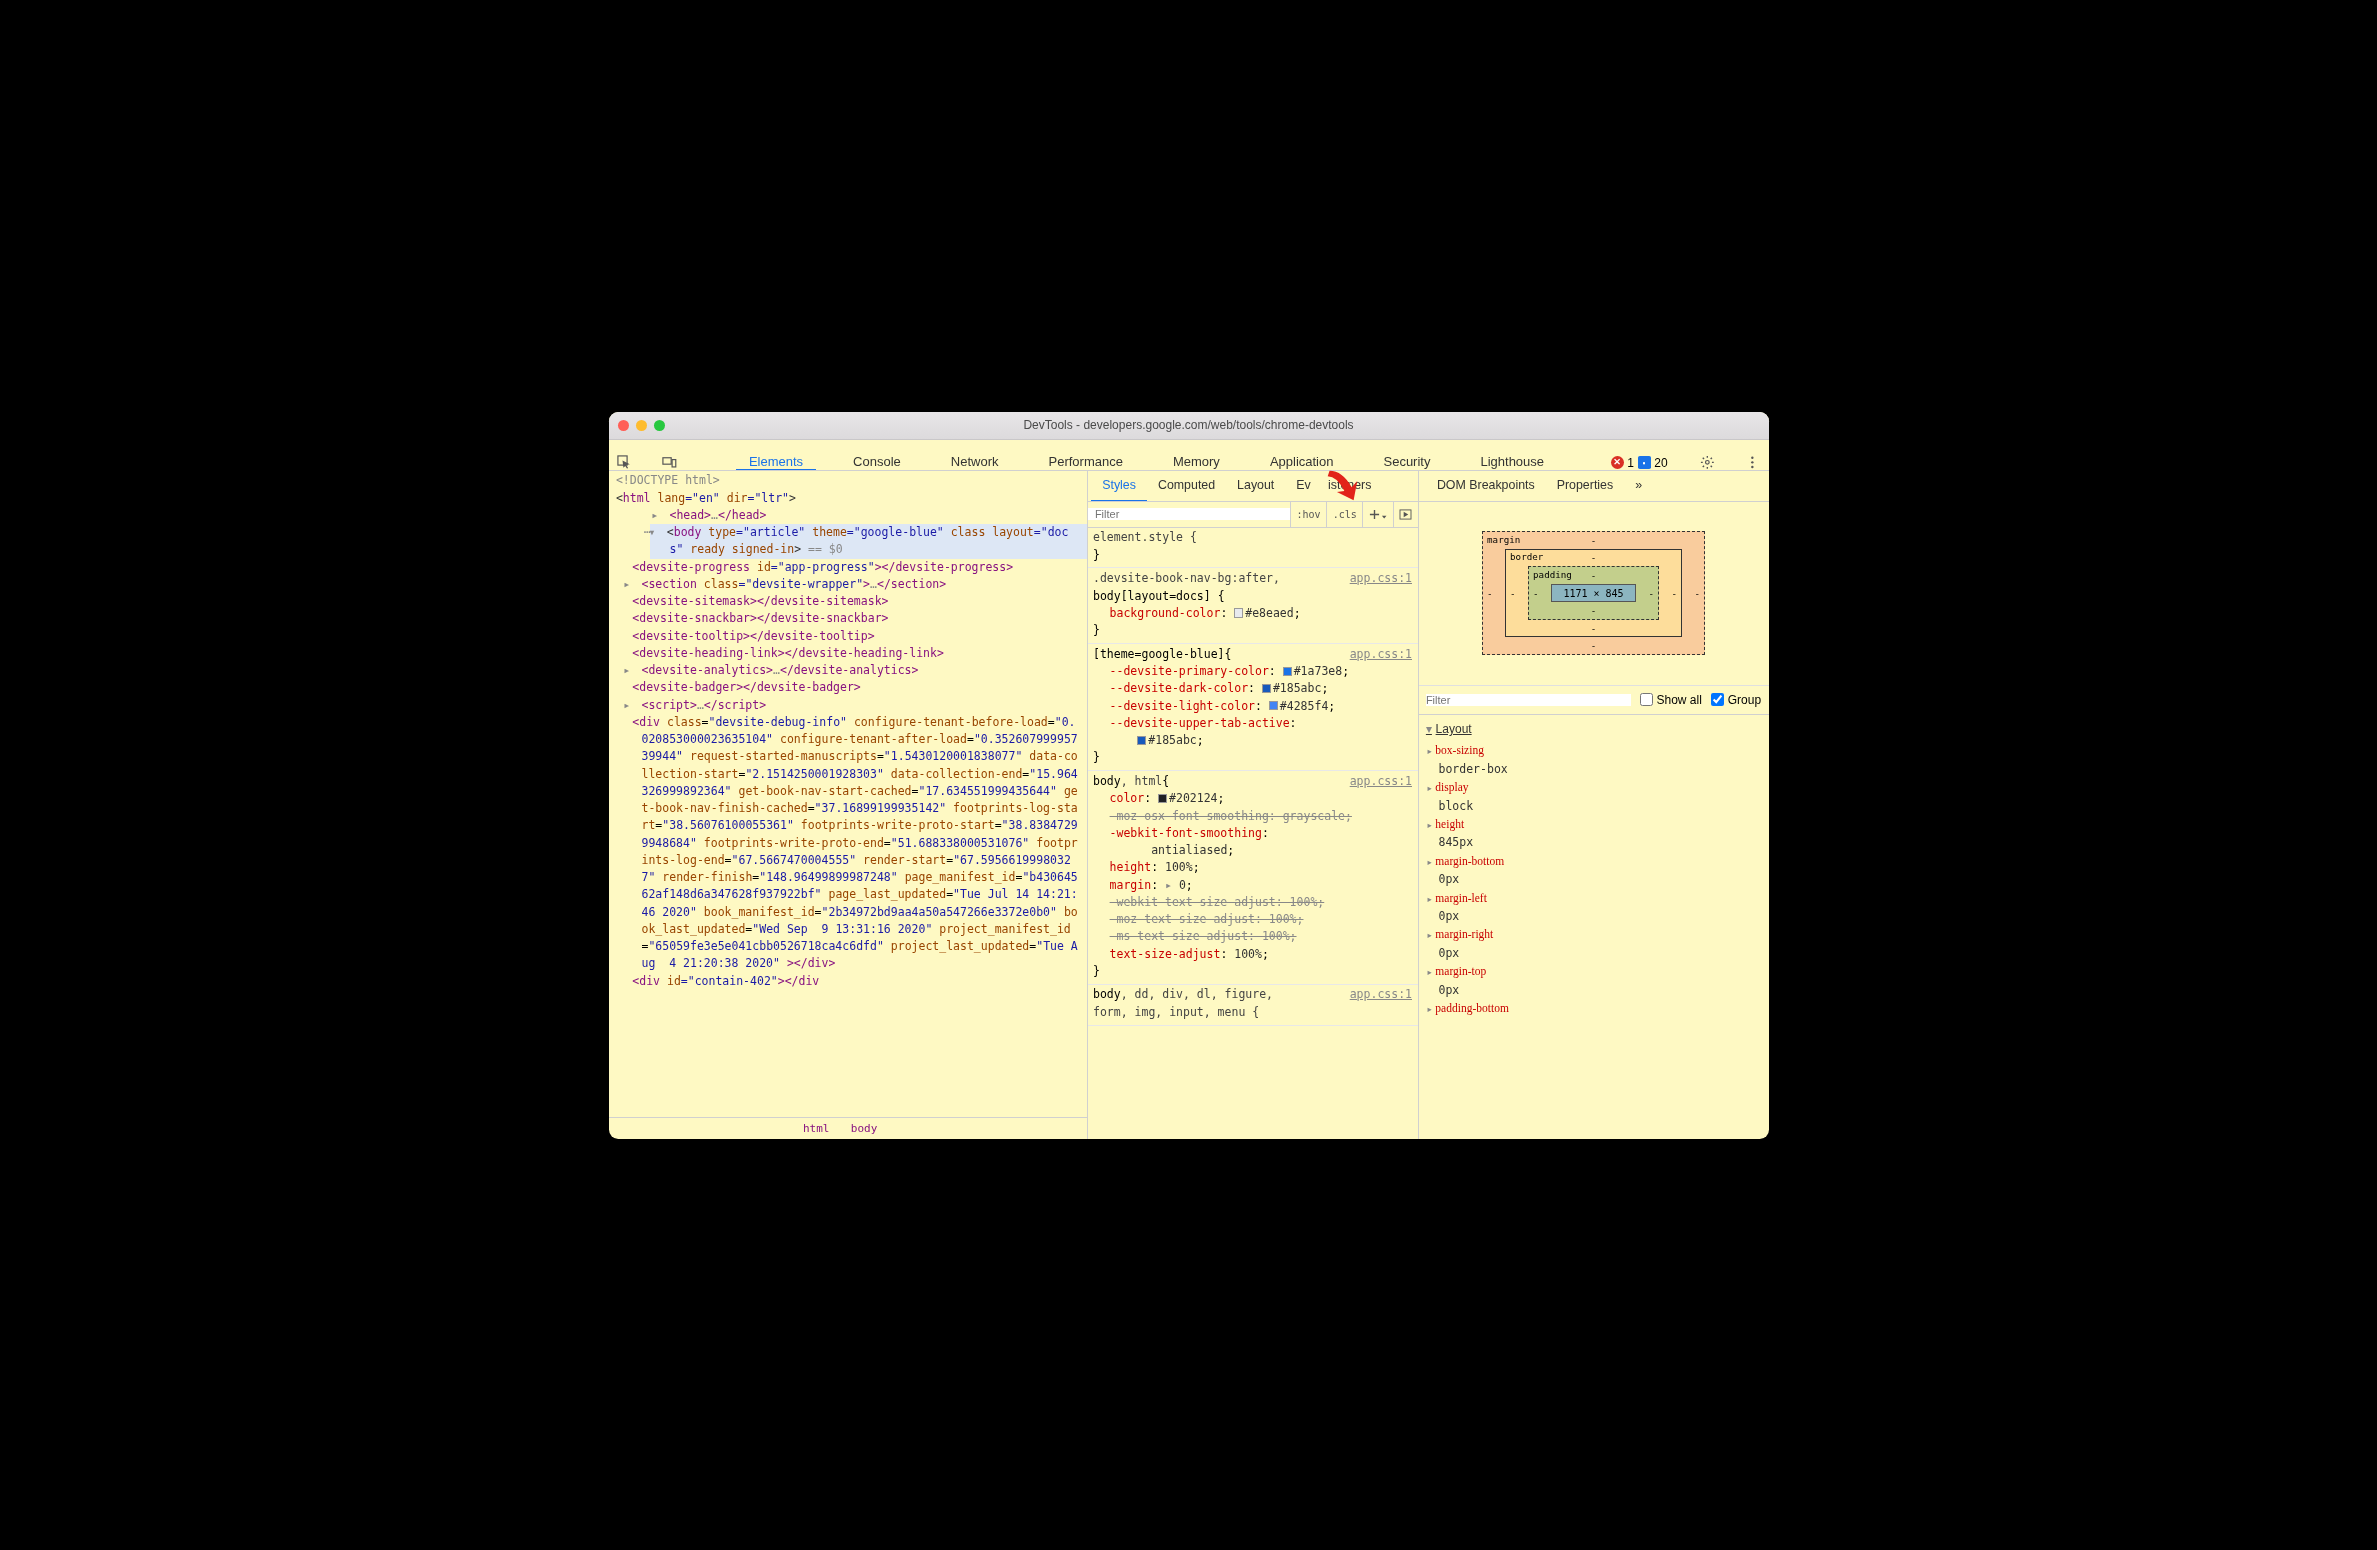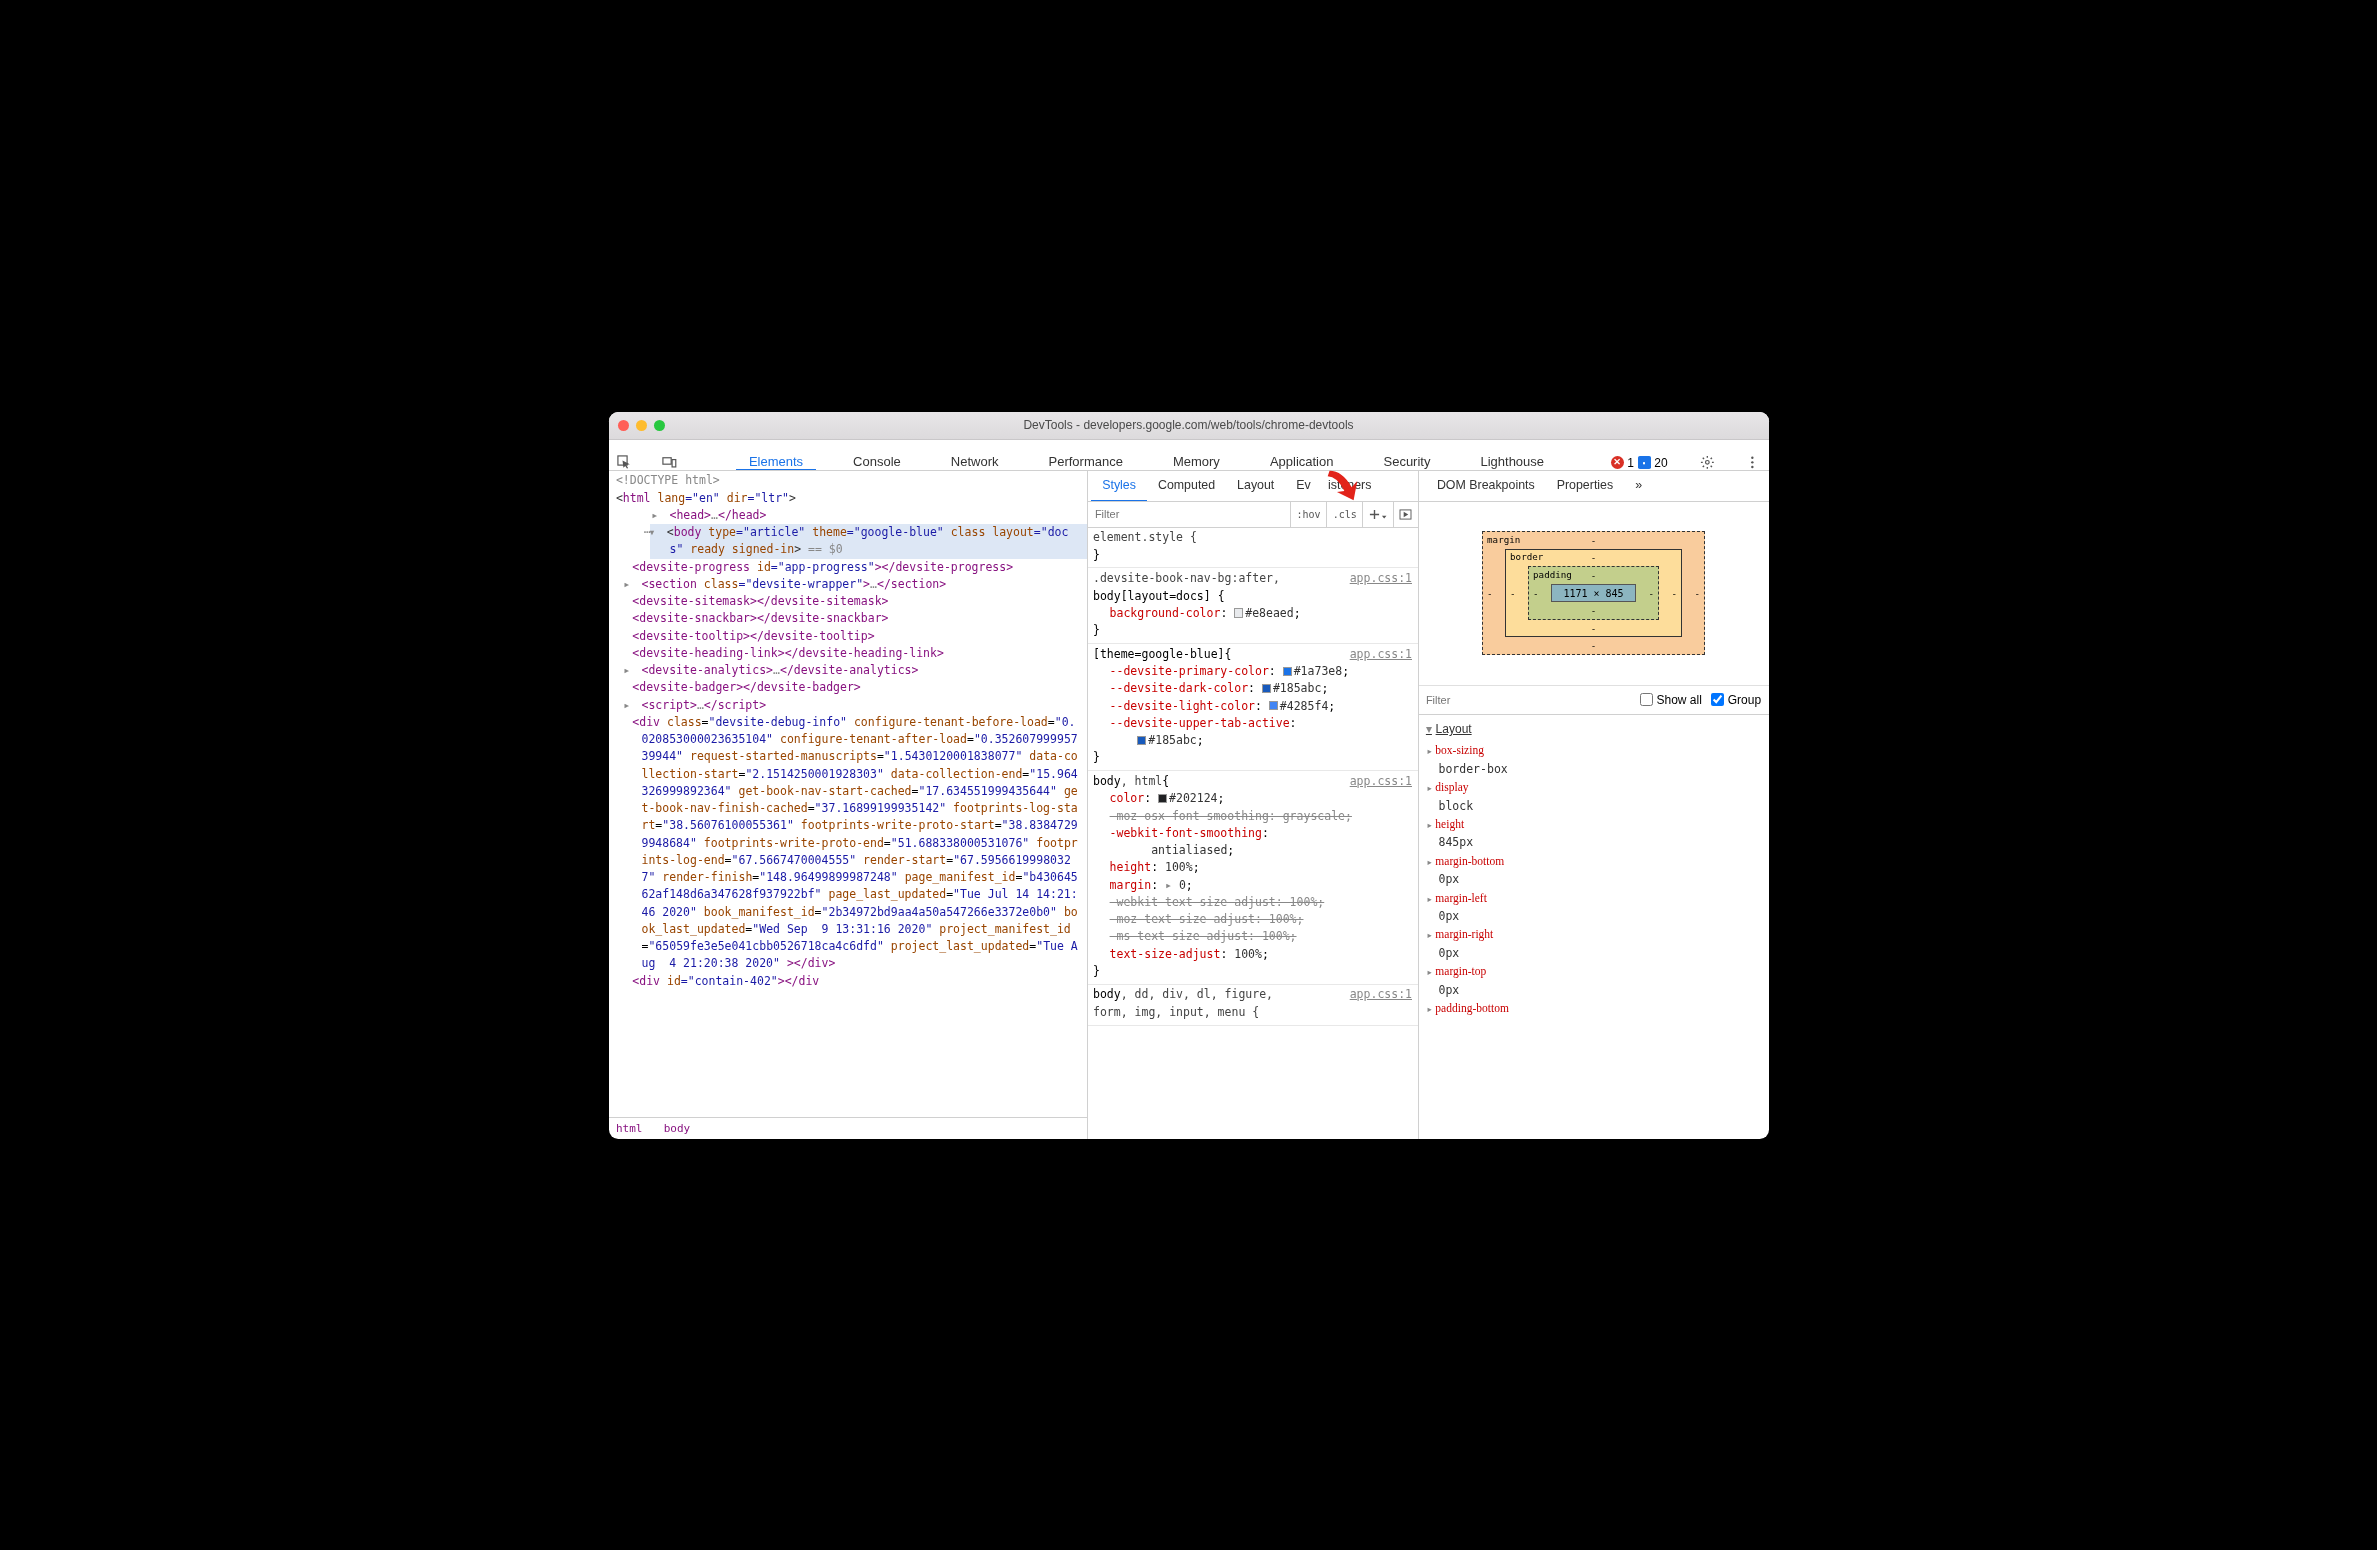--- a/index.html
+++ b/index.html
@@ -1,17 +1,17 @@
 <!DOCTYPE html>
 <html style="font-size:14.7px"><head>
 <meta charset="utf-8">
 <style>
 * { box-sizing: border-box; margin: 0; padding: 0; }
 body { background: #000; font-family: -apple-system, BlinkMacSystemFont, "Segoe UI", sans-serif; display: flex; align-items: center; justify-content: center; min-height: 100vh; padding: 37px; }
-.window { width: 1160px; height: 727px; background: #ffffff; border-radius: 9.2px; display: flex; flex-direction: column; overflow: hidden; box-shadow: 0 18.4px 55px rgba(0,0,0,.5); }
+.window { width: 1160px; height: 727px; background: #fef9c3; border-radius: 9.2px; display: flex; flex-direction: column; overflow: hidden; box-shadow: 0 18.4px 55px rgba(0,0,0,.5); }
 .titlebar { height: 28px; background: linear-gradient(#e8e6e8,#dcdadc); border-bottom: 0.9px solid #c9c7c9; display: flex; align-items: center; padding: 0 9.2px; position: relative; }
 .tlights { display: flex; gap: 7.4px; position: absolute; left: 9.2px; }
 .tlight { width: 11px; height: 11px; border-radius: 50%; }
 .tl-close { background: #ff5f57; }
 .tl-min { background: #febc2e; }
 .tl-max { background: #28c840; }
 .title { margin: 0 auto; font-size: 12px; color: #4a4a4a; }
 .maintabs { height: 31px; border-bottom: 0.9px solid #d0d0d0; display: flex; align-items: flex-end; padding: 0 5.5px; gap: 24px; }
 .maintabs .spacer { flex: 1; }
 .icon-btn { display: inline-flex; align-items: center; justify-content: center; width: 26px; color: #555; cursor: pointer; }
@@ -26,21 +26,21 @@
 .line { padding: 0 7.4px; white-space: pre-wrap; word-break: break-all; }
 .line.sel { background: #dde7f5; }
 .line.ind1 { padding-left: 20px; text-indent: -9.2px; margin-left: 41px; }
 .line.ind2 { padding-left: 33px; text-indent: -9.2px; }
 .arrow { color: #888; display: inline-block; width: 9.2px; }
 .tag { color: #881280; }
 .attr { color: #994500; }
 .val { color: #1a1aa6; }
 .txt { color: #333; }
 .dim { color: #888; }
-.crumbs { border-top: 0.9px solid #d0d0d0; padding: 3.7px 7.4px; font-family: Menlo, monospace; font-size: 11px; color: #881280; }
+.crumbs { border-top: 0.9px solid #d0d0d0; padding: 3.7px 7.4px; font-family: Menlo, monospace; font-size: 11px; color: #881280; text-align: center; }
 .crumbs span { margin-right: 14.7px; cursor: pointer; }
 .styles-col { width: 331px; border-right: 0.9px solid #d0d0d0; display: flex; flex-direction: column; min-height: 0; }
 .subtabs { height: 31px; border-bottom: 0.9px solid #d0d0d0; display: flex; align-items: stretch; padding: 0 3.7px; position: relative; }
 .subtab { display: flex; align-items: center; padding: 0 11px; font-size: 12.4px; color: #333; cursor: pointer; border-bottom: 1.8px solid transparent; white-space: nowrap; }
 .subtab.active { color: #1a73e8; border-bottom-color: #1a73e8; }
 .subtab.ell { width: auto; min-width: 46px; overflow: hidden; }
 .red-arrow { position: absolute; right: 57px; top: -3.7px; width: 37px; height: 37px; z-index: 10; }
 .filterbar { height: 26px; border-bottom: 0.9px solid #d0d0d0; display: flex; align-items: center; }
 .filterbar input { flex: 1; border: none; padding: 0 7.4px; font-size: 11px; color: #555; outline: none; min-width: 0; }
 .fbtn { border-left: 0.9px solid #d0d0d0; padding: 0 5.5px; font-family: Menlo, monospace; font-size: 10px; color: #555; height: 100%; display: flex; align-items: center; cursor: pointer; }

